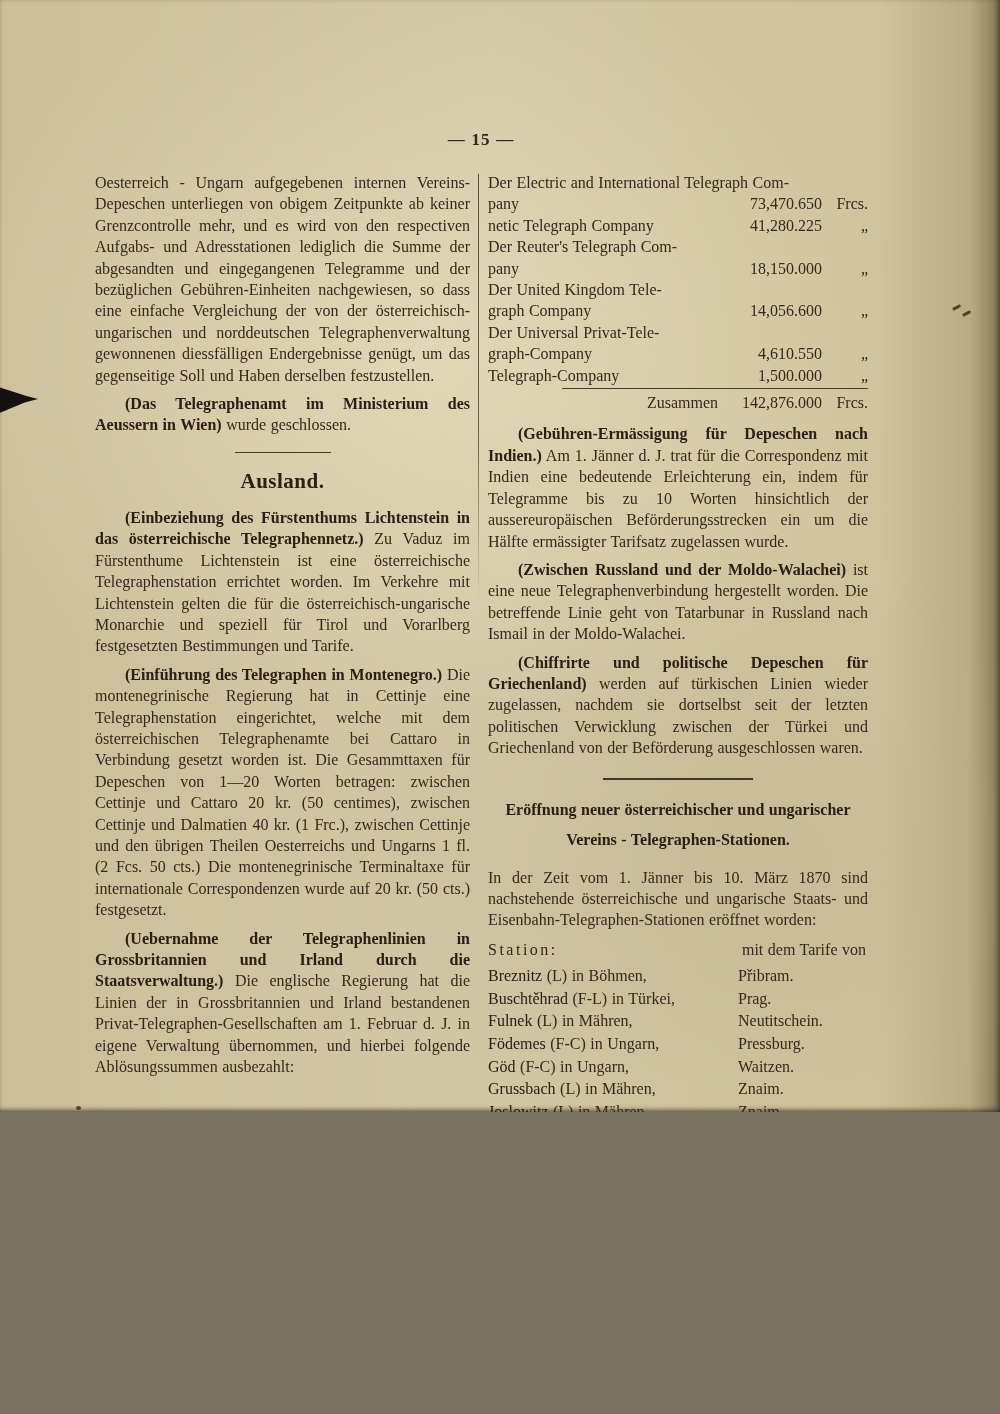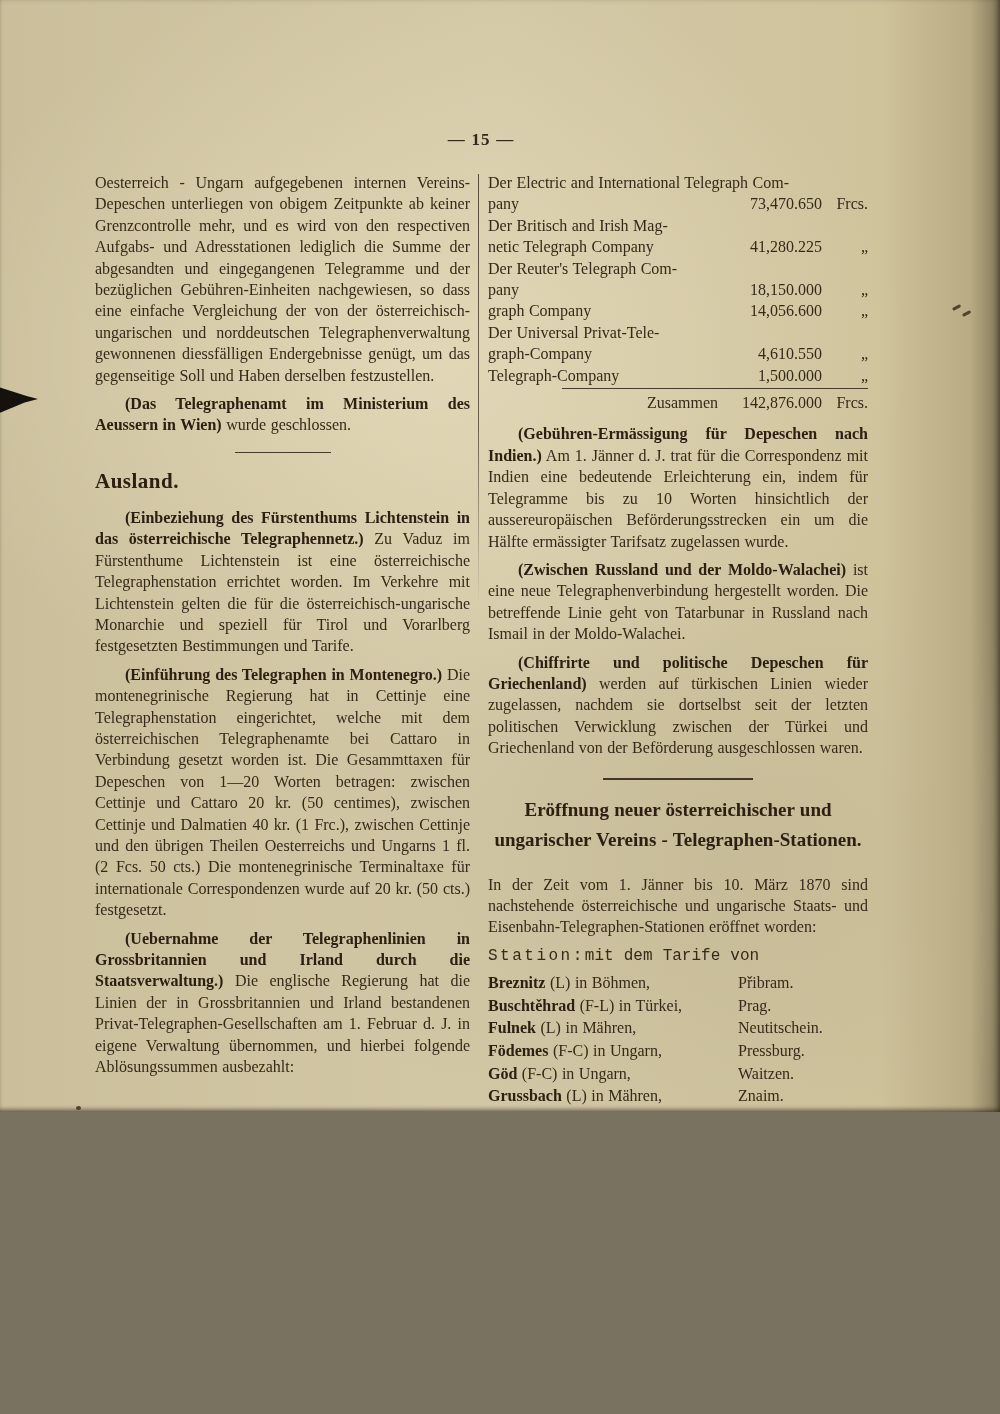--- a/index.html
+++ b/index.html
@@ -57,21 +57,21 @@
   .col-right { flex:1; min-width:0; }
 
   .para { margin:0 0 7px; text-align:justify; }
   .para.indent { text-indent:30px; }
   .lead { font-weight:bold; color:#2b2012; }
 
   .divider-short { width:96px; border-top:1.5px solid #473c2a; margin:16px auto 15px; }
   .divider-long  { width:150px; border-top:2px solid #40362a; margin:19px auto 15px; }
 
   .section-heading {
-    margin:0 0 13px; 
+    margin:0 0 13px; text-align:center;
     font-size:21px; font-weight:bold; letter-spacing:.5px; color:#2b2012;
     line-height:26px;
   }
 
   
   .company { margin:0; }
   .company-line1 { white-space:nowrap; }
   .company-line2 { display:flex; align-items:baseline; }
   .money-text { flex:1; }
   .amt  { width:100px; text-align:right; white-space:nowrap; }
@@ -79,32 +79,32 @@
 
   .total-row {
     margin:2px 0 10px 74px;
     border-top:1px solid #473c2a;
     padding-top:3px;
     display:flex; justify-content:flex-end; align-items:baseline;
   }
   .total-label { margin-right:4px;margin-left:44px; }
 
   .opening-heading {
-    margin:0 0 19px; text-align:center;
-    font-size:19px; line-height:30px; font-weight:bold; color:#2b2012;
+    margin:0 0 12px; text-align:center;
+    font-size:16px; line-height:30px; font-weight:bold; color:#2b2012;
   }
 
   .stations-header {
-    display:flex; 
-    margin:8px 0 5px; padding-right:2px;font-family:Liberation Mono, monospace;
+    display:flex; justify-content:space-between;
+    margin:8px 0 5px; padding-right:2px;
   }
   .stations-col1 { letter-spacing:2.5px; }
   .station-row { display:flex; line-height:22.6px; }
   .station-left { flex:1; white-space:nowrap; overflow:hidden; }
-  .station-name { font-weight:bold; color:#2b2012; }
+  .station-name { font-weight:normal; color:#2b2012; }
   .station-tariff { width:132px; padding-left:2px; white-space:nowrap; }
 </style>
 </head>
 <body>
 
 <div class="page">
 
   <div class="tear-left"></div>
   <div class="tear-corner"></div>
   <div class="speck-a"></div>
@@ -140,38 +140,38 @@
           <div class="company">
             <div class="company-line1">Der Electric and International Telegraph Com-</div>
             <div class="company-line2">
               <span class="money-text">pany</span>
               <span class="amt">73,470.650</span>
               <span class="unit">Frcs.</span>
             </div>
           </div>
 
           <div class="company">
-            <div class="company-line1">Der Britisch and Irish Mag-</div>
             <div class="company-line2">
               <span class="money-text">netic Telegraph Company</span>
               <span class="amt">41,280.225</span>
               <span class="unit">„</span>
             </div>
           </div>
 
           <div class="company">
             <div class="company-line1">Der Reuter's Telegraph Com-</div>
             <div class="company-line2">
               <span class="money-text">pany</span>
               <span class="amt">18,150.000</span>
               <span class="unit">„</span>
             </div>
           </div>
 
           <div class="company">
+            <div class="company-line1">Der United Kingdom Tele-</div>
             <div class="company-line2">
               <span class="money-text">graph Company</span>
               <span class="amt">14,056.600</span>
               <span class="unit">„</span>
             </div>
           </div>
 
           <div class="company">
             <div class="company-line1">Der Universal Privat-Tele-</div>
             <div class="company-line2">

